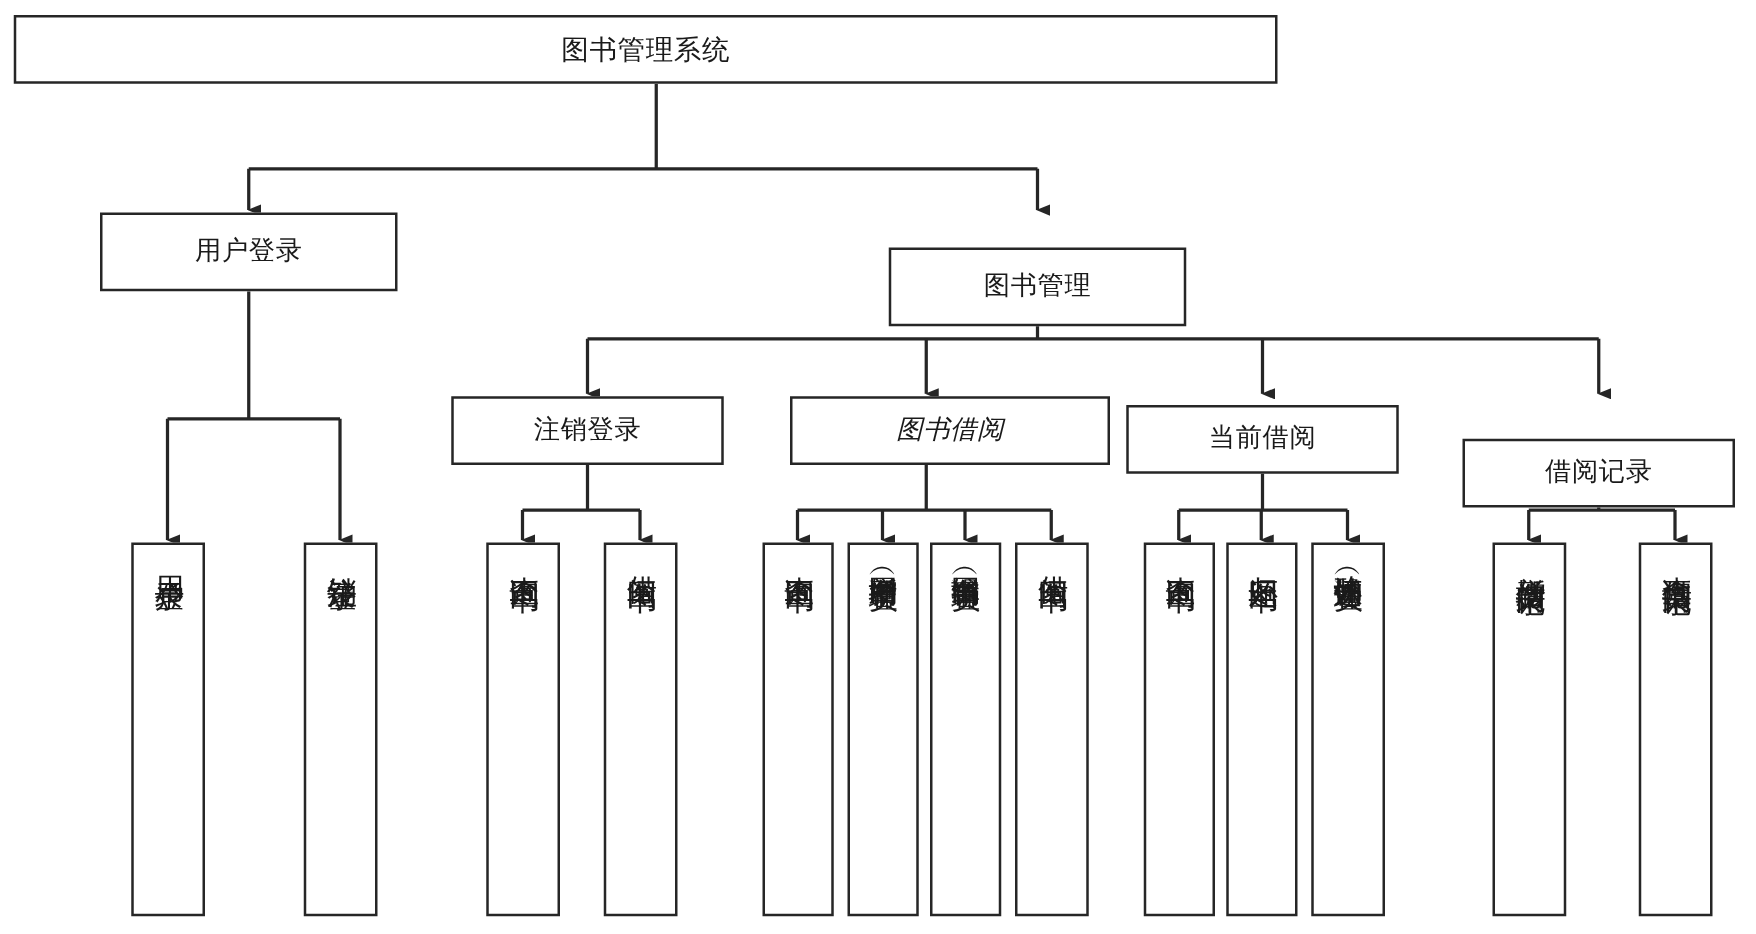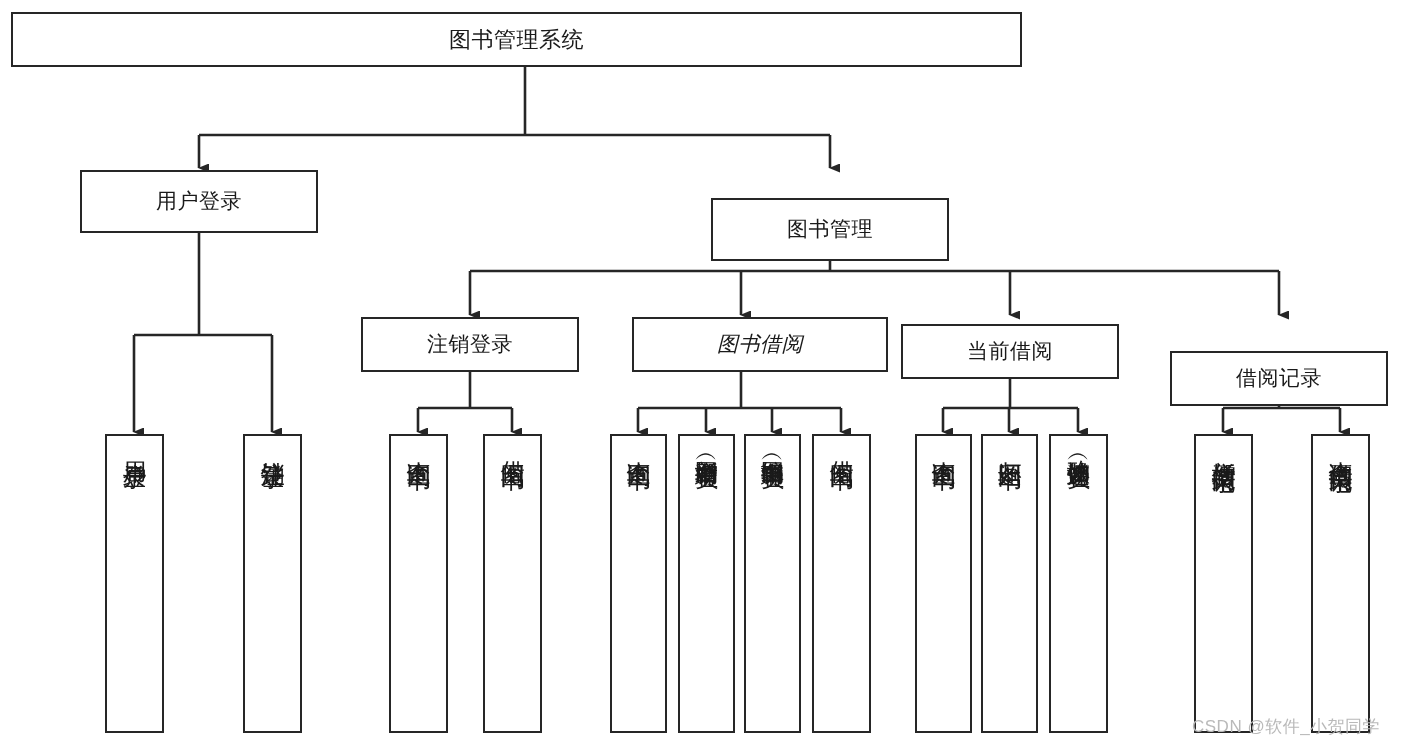--- a/index.html
+++ b/index.html
@@ -177,15 +177,14 @@
         <span class="label">确认归还（管理员）</span>
       </div>
       <div class="node vert" style="left: 1194px; top: 434px; width: 59px; height: 299px;">
         <span class="label">新增借阅记录</span>
       </div>
       <div class="node vert" style="left: 1311px; top: 434px; width: 59px; height: 299px;">
         <span class="label">查询借阅记录</span>
       </div>
     </div>
 
-  <div class="watermark" style="left: 1192px; top: 715px;">CSDN @软件_小贺同学</div>
 
 </div>
 
 </body></html>

